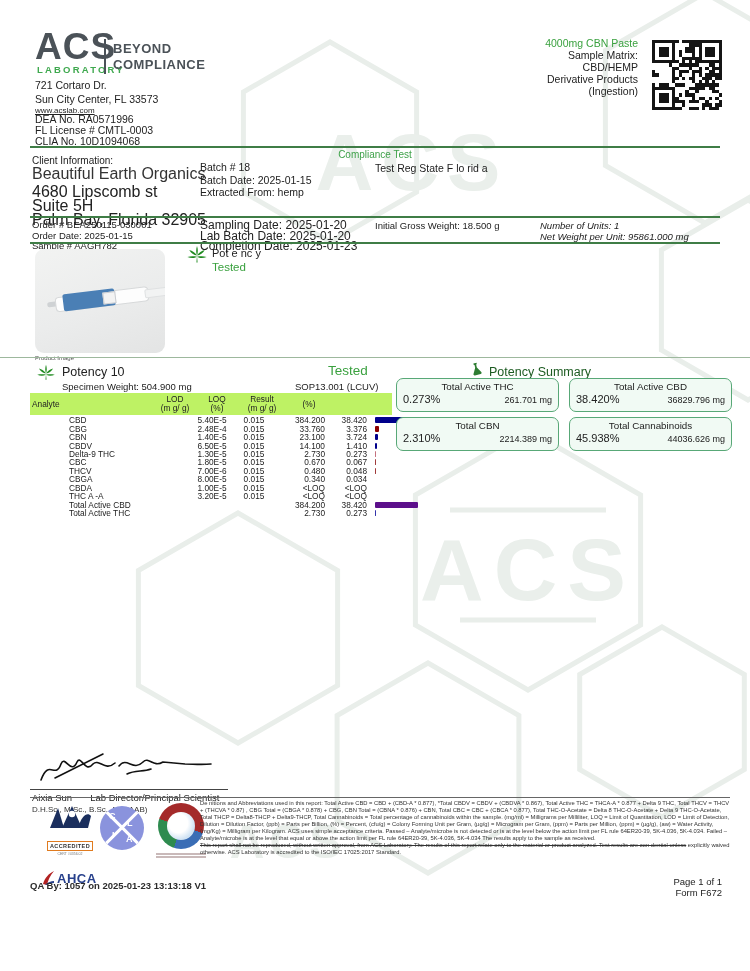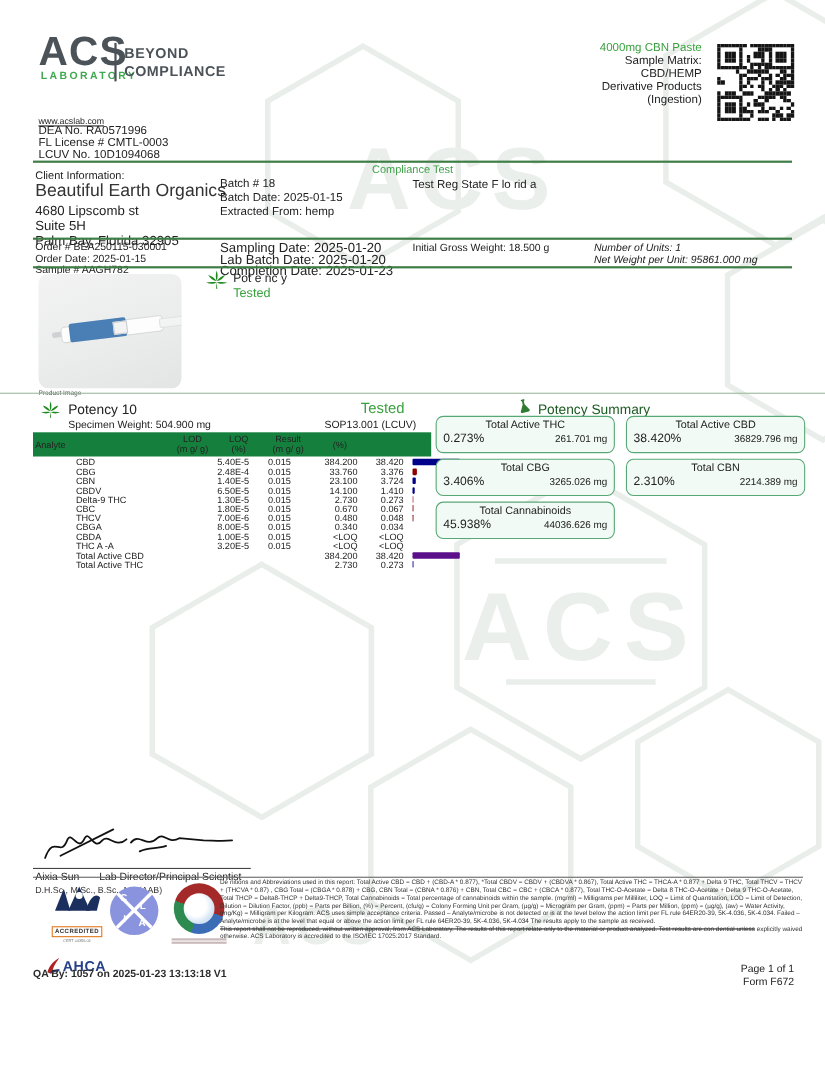--- a/index.html
+++ b/index.html
@@ -22,21 +22,21 @@
   .qr i.b{background:#151515;}
   .coa-title{left:0;right:0;top:121px;text-align:center;font-size:17px;color:#1c5b21;}
   .hr-green{height:0;border-top:2px solid #3f7d46;}
   .hr1{left:30px;width:690px;top:146px;}
   .hr2{left:30px;width:690px;top:216px;}
   .hr3{left:30px;width:690px;top:242px;}
   .compliance{left:0;right:0;top:149px;text-align:center;font-size:10px;color:#3fa24a;}
   
   .ci-label{left:32px;top:155px;font-size:10px;}
   .ci-name{left:32px;top:165px;font-size:16px;color:#333;}
-  .ci-addr{left:32px;top:185px;font-size:12px;line-height:13.8px;}
+  .ci-addr{left:32px;top:185px;font-size:16px;line-height:13.8px;}
   .batch{left:200px;top:161px;font-size:10.5px;line-height:12.5px;}
   .treg{left:375px;top:162px;font-size:10.5px;}
   .order{left:32px;top:220px;font-size:9.5px;line-height:10.6px;}
   .sampling{left:200px;top:220px;font-size:12px;line-height:10.6px;}
   .igw{left:375px;top:220px;font-size:9.5px;}
   .units{left:540px;top:220px;font-size:9.5px;line-height:11px;font-style:italic;}
   
   .pimg{left:35px;top:249px;width:130px;height:104px;border-radius:9px;
         background:linear-gradient(160deg,#f2f3f2 0%,#ebecec 55%,#e3e4e4 100%);overflow:hidden;}
   .syr{position:absolute;left:12px;top:40px;width:106px;height:20px;transform:rotate(-7deg);}
@@ -49,21 +49,21 @@
   .ptest-leaf{left:186px;top:245px;}
   .ptest-name{left:212px;top:247px;font-size:11px;color:#222;}
   .ptest-status{left:212px;top:261px;font-size:11.5px;color:#3aa13f;}
   .hr-thin{left:0;width:750px;top:357px;height:0;border-top:1.5px solid #9db89d;}
   
   .pot-leaf{left:36px;top:364px;}
   .pot-title{left:62px;top:365px;font-size:12.5px;color:#222;}
   .pot-spec{left:62px;top:381px;font-size:9.5px;}
   .pot-tested{left:328px;top:363px;font-size:13.5px;color:#3aa13f;}
   .pot-method{left:295px;top:381px;font-size:9.5px;}
-  .t-head{left:30px;top:393px;width:362px;height:22px;background:#15803d;display:flex;align-items:center;font-size:8.3px;line-height:9px;}
+  .t-head{left:30px;top:393px;width:362px;height:22px;background:#bef264;display:flex;align-items:center;font-size:8.3px;line-height:9px;}
   .t-rows{left:30px;top:416px;width:430px;}
   .t-row{display:flex;align-items:center;height:8.45px;font-size:8.3px;margin-left:37px;}
   .c-an{width:120px;text-align:left;padding-left:2px;}
   .c-lod{width:46px;text-align:center;}
   .c-loq{width:38px;text-align:center;}
   .c-res{width:52px;text-align:right;}
   .c-pct{width:42px;text-align:right;}
   .t-bar{display:block;height:6px;margin-left:8px;width:0;border-radius:1px;}
   .th2{text-align:center;}
   
@@ -125,25 +125,29 @@
     </g>
   </svg>
 
   <div class="layer logo-acs">ACS</div>
   <div class="layer logo-lab">LABORATORY</div>
   <div class="layer logo-div"></div>
   <div class="layer logo-beyond">
     <div>BEYOND</div>
     <div>COMPLIANCE</div>
   </div>
+  <div class="layer addr">
+    <div>721 Cortaro Dr.</div>
+    <div>Sun City Center, FL 33573</div>
+  </div>
   <a class="layer site" href="#">www.acslab.com</a>
   <div class="layer reg">
     <div>DEA No. RA0571996</div>
     <div>FL License # CMTL-0003</div>
-    <div>LCUV No. 10D1094068</div>
+    <div>CLIA No. 10D1094068</div>
   </div>
   <div class="layer sample-blk">
     <div class="pname">4000mg CBN Paste</div>
     <div>Sample Matrix:</div>
     <div>CBD/HEMP</div>
     <div>Derivative Products</div>
     <div>(Ingestion)</div>
   </div>
   <div class="layer qr">
       <i class="b"></i>
@@ -802,27 +806,20 @@
       </div>
 
       <div class="sum-box">
         <div class="sum-title">Total Active CBD</div>
         <div class="sum-vals">
           <span class="sum-pct">38.420%</span>
           <span class="sum-mg">36829.796 mg</span>
         </div>
       </div>
 
-      <div class="sum-box">
-        <div class="sum-title">Total CBG</div>
-        <div class="sum-vals">
-          <span class="sum-pct">3.406%</span>
-          <span class="sum-mg">3265.026 mg</span>
-        </div>
-      </div>
 
       <div class="sum-box">
         <div class="sum-title">Total CBN</div>
         <div class="sum-vals">
           <span class="sum-pct">2.310%</span>
           <span class="sum-mg">2214.389 mg</span>
         </div>
       </div>
 
       <div class="sum-box">

